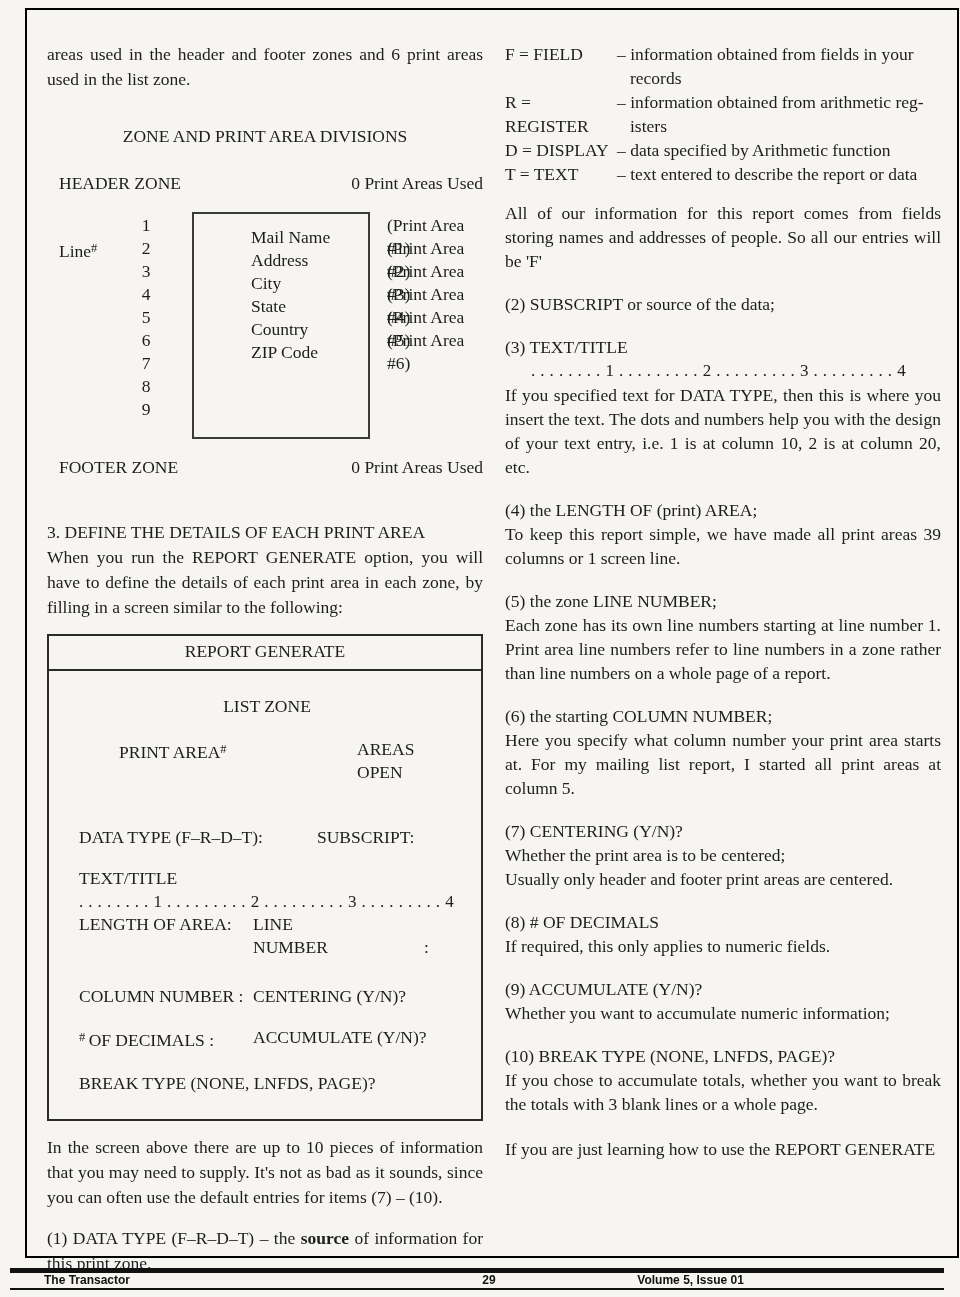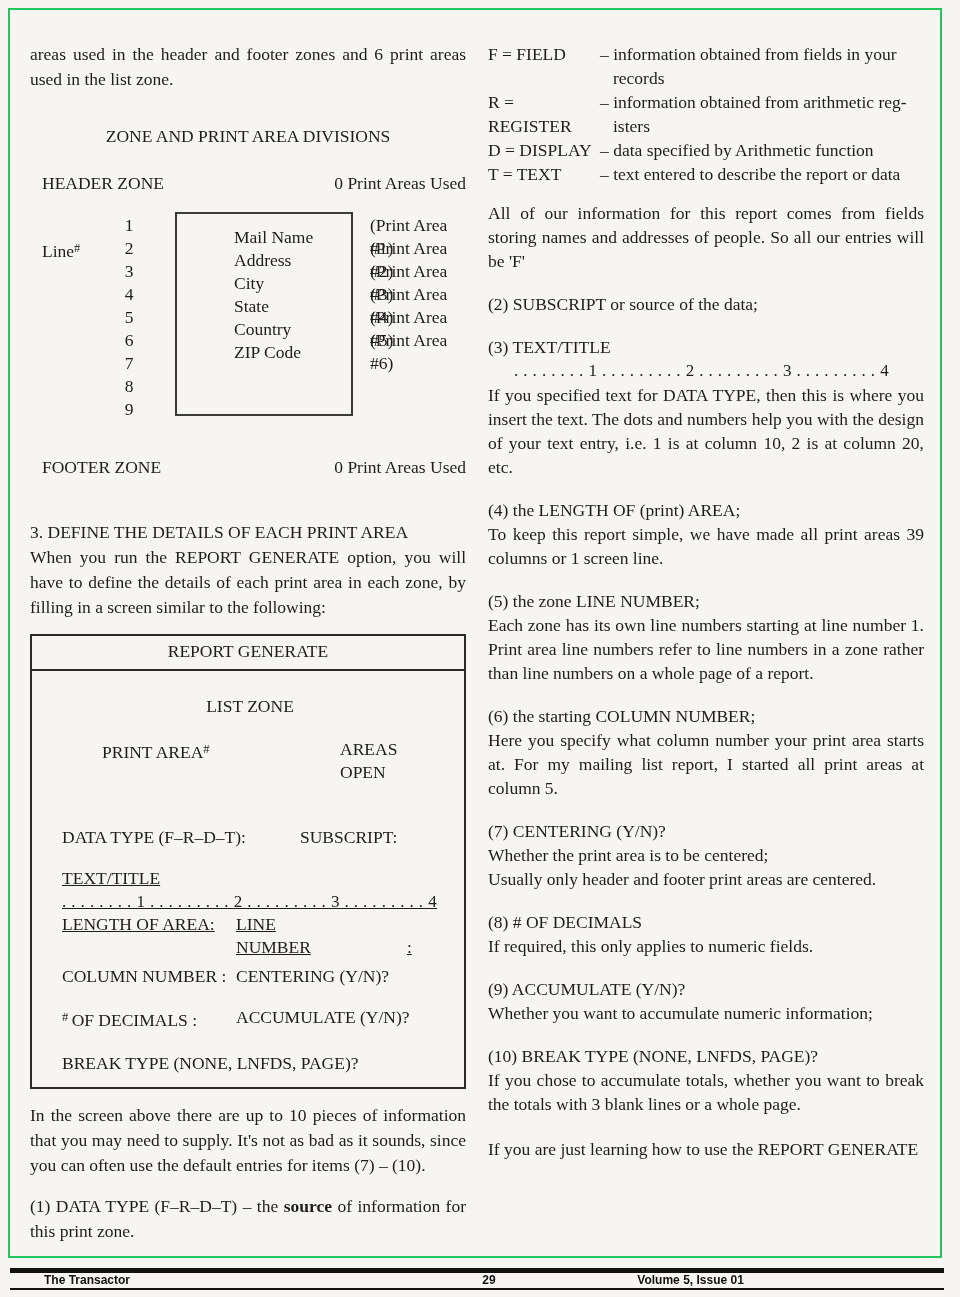--- a/index.html
+++ b/index.html
@@ -4,57 +4,57 @@
 <style>
   html,body { margin:0; padding:0; background:#f6f5f2; }
   .sheet {
     position:relative; width:960px; height:1297px;
     background:#f6f5f2; color:#1d1d1d;
     font-family:"Liberation Serif", serif;
     font-size:17.5px; line-height:25px;
     overflow:hidden;
   }
   .content-box {
-    position:absolute; left:8px; top:8px; width:934px; height:1250px;
-    border:2px solid #22c55e; box-sizing:border-box;
+    position:absolute; left:25px; top:8px; width:934px; height:1250px;
+    border:2px solid #000000; box-sizing:border-box;
   }
   .cols { display:flex; padding:32px 16px 0 20px; gap:22px; }
   .col { width:438px; }
   .col.right { line-height:24px; }
   p { margin:0; }
   .just { text-align:justify; }
   .center-head { text-align:center; margin:32px 0 22px; }
   .zone-row { display:flex; justify-content:space-between; margin-bottom:16px;margin-left:12px; }
   .zone-row.footerz { margin-top:26px; margin-bottom:40px; }
 
   
   .diagram { position:relative; height:217px; margin:16px 0 0; line-height:23px; }
   .line-label { position:absolute; left:12px; top:25px; }
   .numbers { position:absolute; left:86px; top:2px; width:26px; text-align:center; }
   .numbers div { height:23px; }
   .dbox {
-    position:absolute; left:145px; top:0; width:178px; height:204px;
+    position:absolute; left:145px; top:0; width:178px; height:227px;
     border:2px solid #3a3a3a; box-sizing:border-box; padding:12px 0 0 57px;
   }
   .dbox div { height:23px; }
   .palabels { position:absolute; left:340px; top:2px; }
   .palabels div { height:23px; }
   .hash { vertical-align:5px; font-size:12.5px; letter-spacing:-1px; }
 
   
   .section3-title { margin-top:0; }
   .rgbox { border:2px solid #2a2a2a; margin-top:14px; background:transparent; }
   .rg-title { text-align:center; border-bottom:2px solid #2a2a2a; padding:3px 16px 5px; }
-  .rg-body { padding:24px 26px 12px 30px; line-height:23px; }
+  .rg-body { padding:24px 26px 24px 30px; line-height:23px; }
   .rg-zone { text-align:center; margin-bottom:20px; }
   .rg-row { display:flex; margin-bottom:18px; }
   .rg-row .c1w { flex:0 0 238px; }
   .rg-row .c1n { flex:0 0 174px; }
   .rg-row.gap-lg { margin-bottom:42px;margin-left:40px; }
-  .rg-stack { margin-bottom:6px;text-decoration:underline; }
+  .rg-stack { margin-bottom:26px; }
   .ruler { white-space:pre; letter-spacing:0.4px; font-size:17px; }
   .ln-colon { margin-left:96px; }
   .after-screen { margin:14px 0 16px; }
 
   
   .defs { margin-bottom:15px; }
   .def-row { display:flex; }
   .def-term { flex:0 0 112px; }
   .def-desc { flex:1; text-align:justify; }
   .def-line2 { padding-left:13px; }

